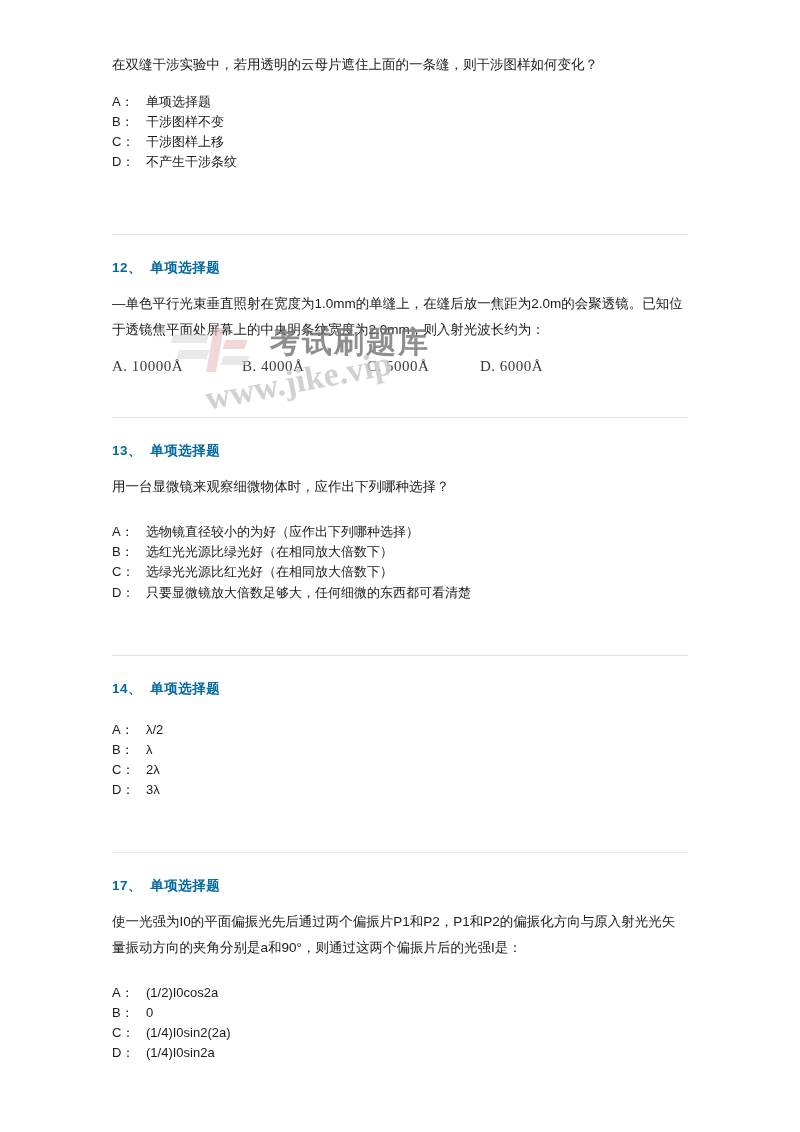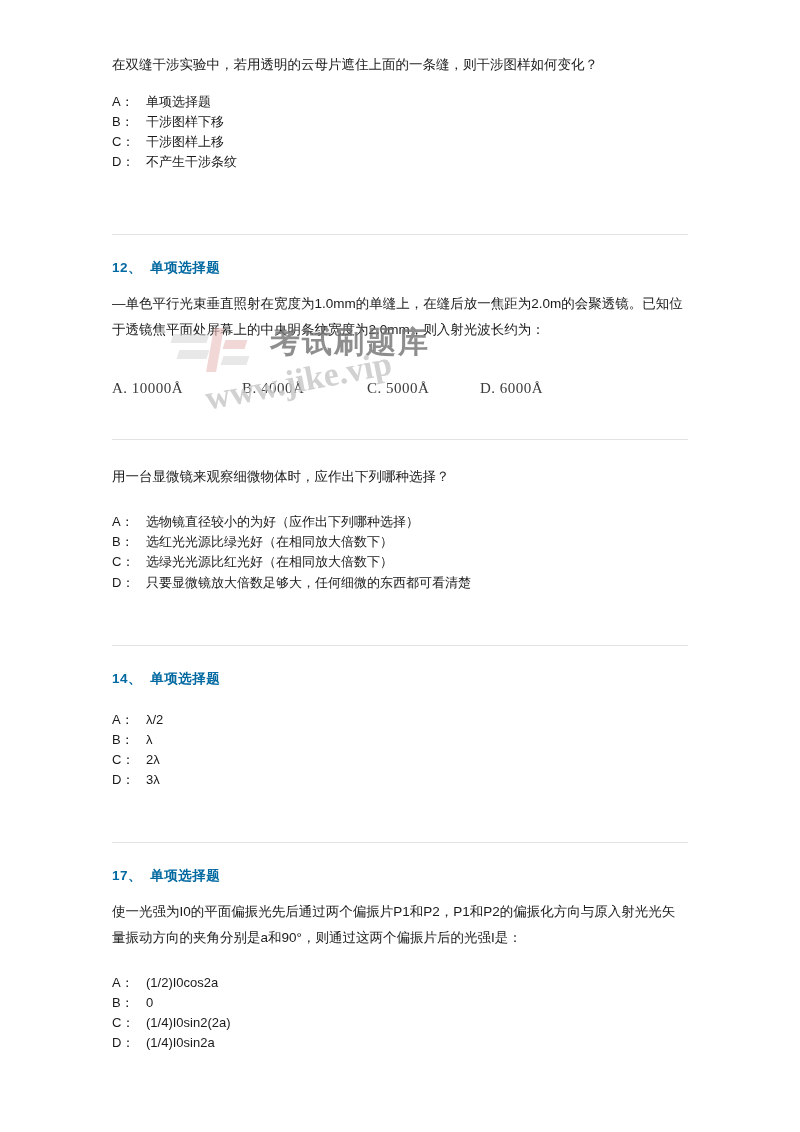--- a/index.html
+++ b/index.html
@@ -72,21 +72,20 @@
     display: flex;
     font-family: "Liberation Serif", "DejaVu Serif", serif;
     font-size: 15px;
     color: #3b3b3b;
     margin-top: 16px;
     margin-bottom: 6px;
     letter-spacing: 0.5px;
   }
   .opt-img-row > span {
     display: block;
-    margin-top: 22px;
   }
   .oi1 { width: 130px; }
   .oi2 { width: 125px; }
   .oi3 { width: 113px; }
   .oi4 { width: 120px; }
 
   .first-block {
     padding-top: 52px;
   }
   
@@ -145,21 +144,21 @@
 
     <div class="q-block first-block">
       <div class="q-stem">在双缝干涉实验中，若用透明的云母片遮住上面的一条缝，则干涉图样如何变化？</div>
       <ul class="opt-list">
         <li class="opt">
           <span class="opt-key">A：</span>
           <span class="opt-text">单项选择题</span>
         </li>
         <li class="opt">
           <span class="opt-key">B：</span>
-          <span class="opt-text">干涉图样下移</span>
+          <span class="opt-text">干涉图样不变</span>
         </li>
         <li class="opt">
           <span class="opt-key">C：</span>
           <span class="opt-text">干涉图样上移</span>
         </li>
         <li class="opt">
           <span class="opt-key">D：</span>
           <span class="opt-text">不产生干涉条纹</span>
         </li>
       </ul>
@@ -175,20 +174,24 @@
       <div class="opt-img-row">
         <span class="oi1">A. 10000Å</span>
         <span class="oi2">B. 4000Å</span>
         <span class="oi3">C. 5000Å</span>
         <span class="oi4">D. 6000Å</span>
       </div>
     </div>
     <div class="q-sep" style="margin-top:18px;"></div>
 
     <div class="q-block">
+      <div class="q-head">
+        <span class="q-num">13、</span>
+        <span>单项选择题</span>
+      </div>
       <div class="q-stem">用一台显微镜来观察细微物体时，应作出下列哪种选择？</div>
       <ul class="opt-list" style="margin-top:22px;">
         <li class="opt">
           <span class="opt-key">A：</span>
           <span class="opt-text">选物镜直径较小的为好（应作出下列哪种选择）</span>
         </li>
         <li class="opt">
           <span class="opt-key">B：</span>
           <span class="opt-text">选红光光源比绿光好（在相同放大倍数下）</span>
         </li>

